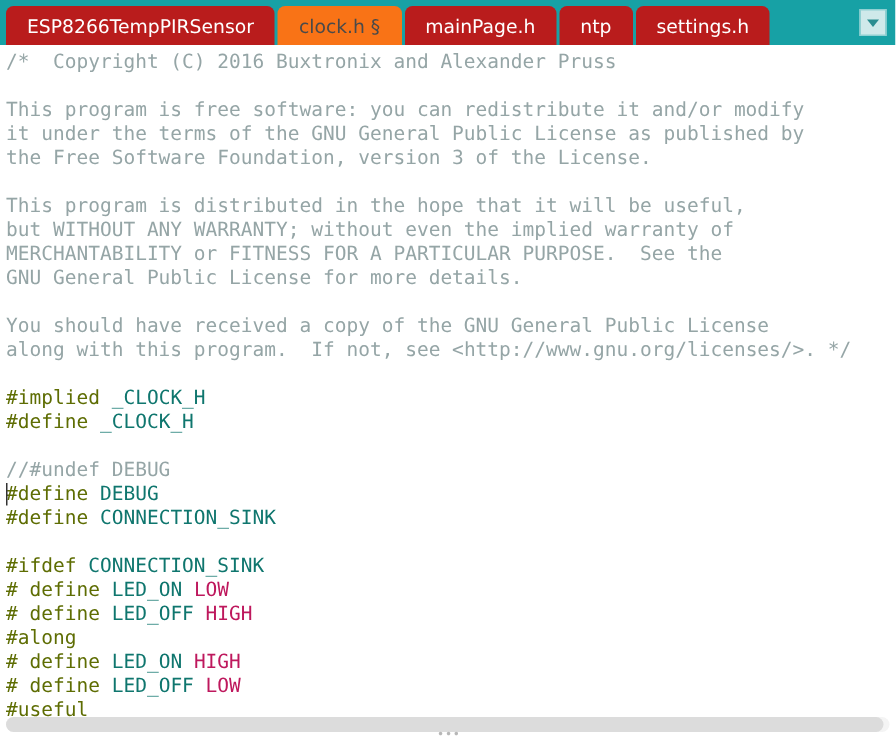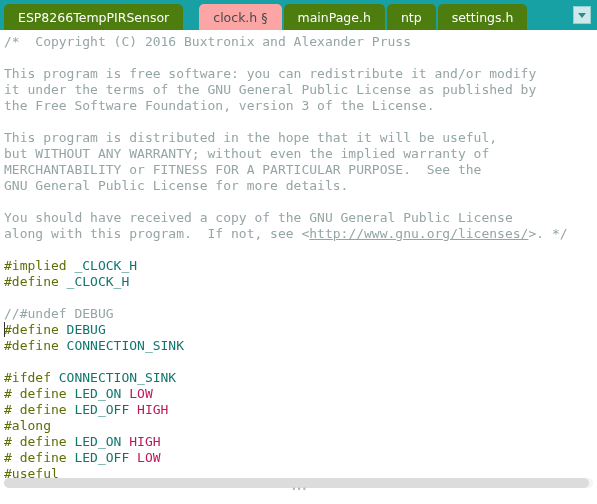--- a/index.html
+++ b/index.html
@@ -19,33 +19,32 @@
     background: #17a1a5;
     height: 30px;
     padding-left: 4px;
     position: relative;
   }
   .tab {
     display: flex;
     align-items: center;
     padding: 0 14px;
     margin-right: 2px;
-    background: #4d7c0f;
+    background: #b91c1c;
     color: #ffffff;
     border-top-left-radius: 5px;
     border-top-right-radius: 5px;
     font-size: 12.5px;
     cursor: pointer;
     white-space: nowrap;
     margin-top: 4px;
   }
   .tab.active {
-    background: #fca5a5;
+    background: #f97316;
     color: #4a4a4a;
-    margin-left: 14px;
   }
   .tab-menu-btn {
     position: absolute;
     right: 6px;
     top: 6px;
     width: 18px;
     height: 18px;
     background: #cfe9ea;
     border: 1px solid #8fd0d2;
     display: flex;
@@ -78,21 +77,21 @@
   }
   .cursor {
     position: absolute;
     width: 1px;
     height: 15px;
     background: #333;
   }
   .kw-pre { color: #5e6d03; } 
   .comment { color: #95a5a6; text-align: right; }
   .lit { color: #be185d; } 
-  .link { color: #95a5a6; text-decoration: underline; }
+  .link { color: #95a5a6; }
   .plain { color: #0f766e; }
 
   .hscroll {
     position: absolute;
     left: 4px;
     right: 4px;
     bottom: 6px;
     height: 10px;
     background: #f4f4f4;
     border-radius: 5px;

